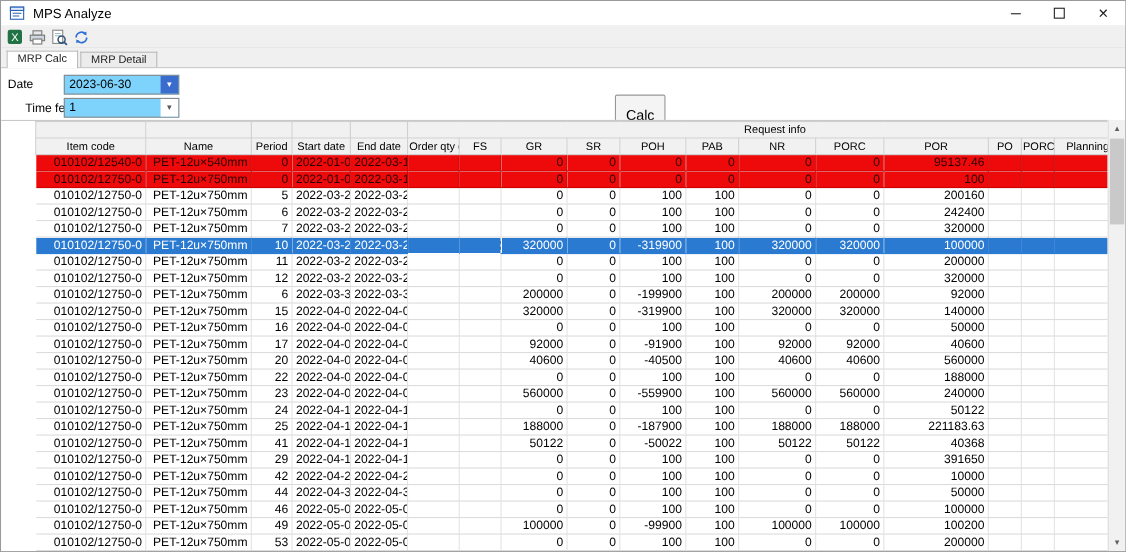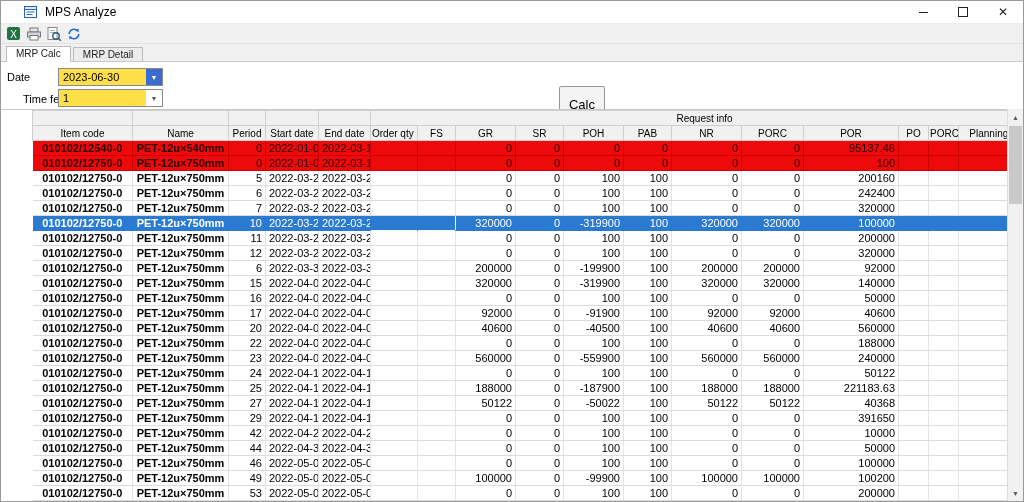--- a/index.html
+++ b/index.html
@@ -1,20 +1,20 @@
 <!DOCTYPE html>
 <html><head>
 <meta charset="utf-8">
 <style>
   html,body{margin:0;padding:0;background:#d8d8d8;}
   body{width:1024px;height:502px;position:relative;font-family:"Liberation Sans",sans-serif;-webkit-font-smoothing:antialiased;}
   .window{position:absolute;inset:0;background:#fff;border:1px solid #9a9a9a;box-sizing:border-box;overflow:hidden;}
 
   
-  .titlebar{height:22px;background:#fff;display:flex;align-items:center;padding-left:22px;border-bottom:1px solid #ededed;}
+  .titlebar{height:22px;background:#fff;display:flex;align-items:center;padding-left:7px;border-bottom:1px solid #ededed;}
   .app-icon{width:16px;height:16px;display:inline-flex;}
   .title{font-size:12px;color:#000;margin-left:6px;}
   .win-controls{margin-left:auto;display:flex;height:100%;}
   .wbtn{width:40px;height:100%;display:flex;align-items:center;justify-content:center;font-size:11px;color:#222;}
   .min-glyph{display:inline-block;width:9px;height:1px;background:#222;}
   .max-glyph{display:inline-block;width:8px;height:8px;border:1px solid #222;}
   .close-glyph{font-size:12px;line-height:12px;}
 
   
   .toolbar{height:19px;background:#f0f0f0;display:flex;align-items:center;padding-left:5px;gap:4px;border-bottom:1px solid #e3e3e3;}
@@ -22,35 +22,35 @@
 
   
   .tabstrip{height:18px;background:#f0f0f0;display:flex;align-items:flex-end;padding-left:5px;position:relative;}
   .tabstrip:after{content:"";position:absolute;left:0;right:0;bottom:0;height:1px;background:#c9c9c9;z-index:1;}
   .tab{font-size:10px;padding:1px 9px 2px;border:1px solid #bbb;border-bottom:none;background:#ececec;margin-right:2px;position:relative;color:#222;}
   .tab.active{background:#fff;z-index:2;padding-bottom:3px;}
 
   
   .form{height:49px;background:#fff;position:relative;}
   .lbl{position:absolute;font-size:11px;color:#000;}
-  .combo{position:absolute;height:18px;width:105px;border:1px solid #8a8a8a;background:#fde047;font-size:11px;display:flex;align-items:stretch;box-sizing:border-box;}
+  .combo{position:absolute;height:18px;width:105px;border:1px solid #8a8a8a;background:#7dd3fc;font-size:11px;display:flex;align-items:stretch;box-sizing:border-box;}
   .combo .val{flex:1;padding-left:4px;display:flex;align-items:center;overflow:hidden;white-space:nowrap;}
   .cbtn{width:16px;display:flex;align-items:center;justify-content:center;font-size:7px;}
   .cbtn.blue{background:#3a6ccd;color:#fff;}
   .cbtn.plain{color:#555;background:#fff;}
   .calc-btn{position:absolute;left:558px;top:24px;width:46px;height:36px;font-size:13px;color:#000;background:#f4f4f4;border:1px solid #979797;border-radius:2px;display:flex;align-items:center;justify-content:center;box-sizing:border-box;}
 
   
   .grid{position:absolute;top:108px;left:0;right:16px;bottom:0;overflow:hidden;background:#fff;border-top:1px solid #c9c9c9;padding-left:31px;}
   table{border-collapse:collapse;table-layout:fixed;width:1006px;}
   th{height:14px;background:#f1f1f1;border:1px solid #cfcfcf;font-weight:normal;font-size:10px;color:#000;padding:0 1px;overflow:hidden;white-space:nowrap;text-align:center;}
   td{height:14px;font-size:11px;color:#000;padding:0 3px;border-right:1px solid #e4e4e4;border-bottom:1px solid #dcdcdc;overflow:hidden;white-space:nowrap;background:#fff;}
   .num{text-align:right;}
   .ctr{text-align:center;}
-  .lft{text-align:center;font-weight:bold;}
+  .lft{text-align:right;}
   tr.red td{background:#ee0a0a;color:#2b0000;border-right-color:#cc0000;border-bottom-color:#cc0000;}
   tr.selected td{background:#2a7ad2;color:#fff;border-right-color:#2a7ad2;border-bottom-color:#2a7ad2;}
   tr.selected td.focus-l{border-top:1px dashed #fff;border-bottom:1px dashed #fff !important;border-left:1px dashed #fff;}
   tr.selected td.focus-r{border-top:1px dashed #fff;border-bottom:1px dashed #fff !important;border-right:1px dashed #fff !important;}
 
   
   .vscroll{position:absolute;top:108px;right:0;bottom:0;width:16px;background:#f1f1f1;border-left:1px solid #dedede;box-sizing:border-box;}
   .sarrow{height:16px;display:flex;align-items:center;justify-content:center;font-size:7px;color:#5f5f5f;}
   .sarrow.down{position:absolute;bottom:0;left:0;right:0;}
   .sthumb{position:absolute;top:17px;left:1px;right:1px;height:78px;background:#c9c9c9;}
@@ -503,21 +503,21 @@
             <td class="num">188000</td>
             <td class="num">188000</td>
             <td class="num">221183.63</td>
             <td class="num"></td>
             <td class="num"></td>
             <td class="num"></td>
           </tr>
           <tr>
             <td class="lft">010102/12750-0</td>
             <td class="lft">PET-12u×750mm</td>
-            <td class="num">27</td>
+            <td class="num">41</td>
             <td class="ctr">2022-04-13</td>
             <td class="ctr">2022-04-13</td>
             <td class="num"></td>
             <td class="num"></td>
             <td class="num">50122</td>
             <td class="num">0</td>
             <td class="num">-50022</td>
             <td class="num">100</td>
             <td class="num">50122</td>
             <td class="num">50122</td>

